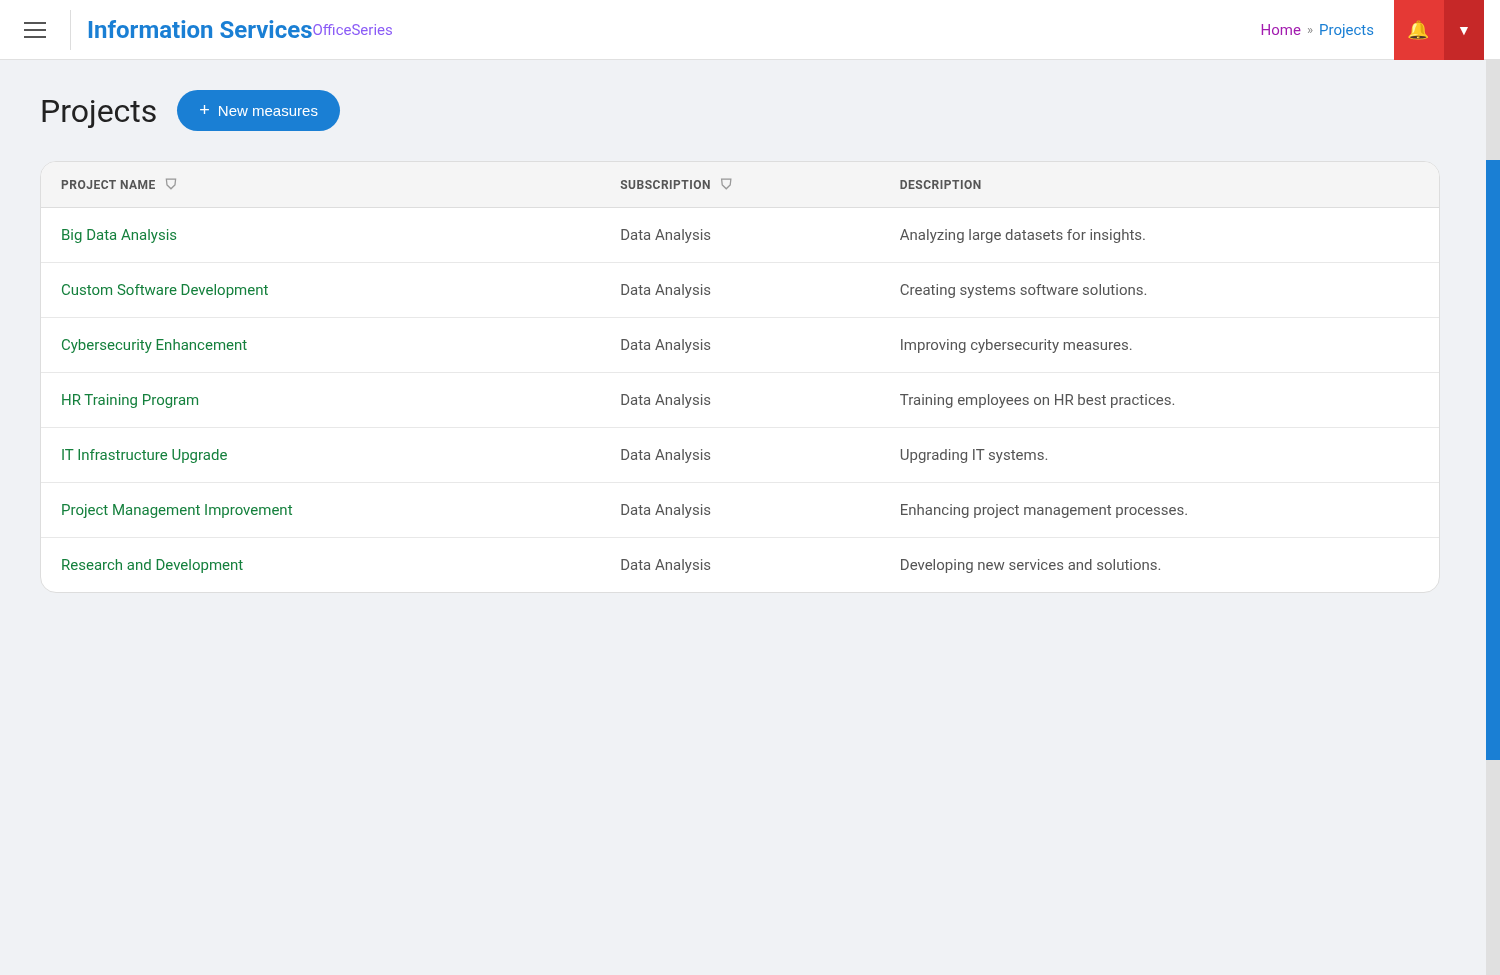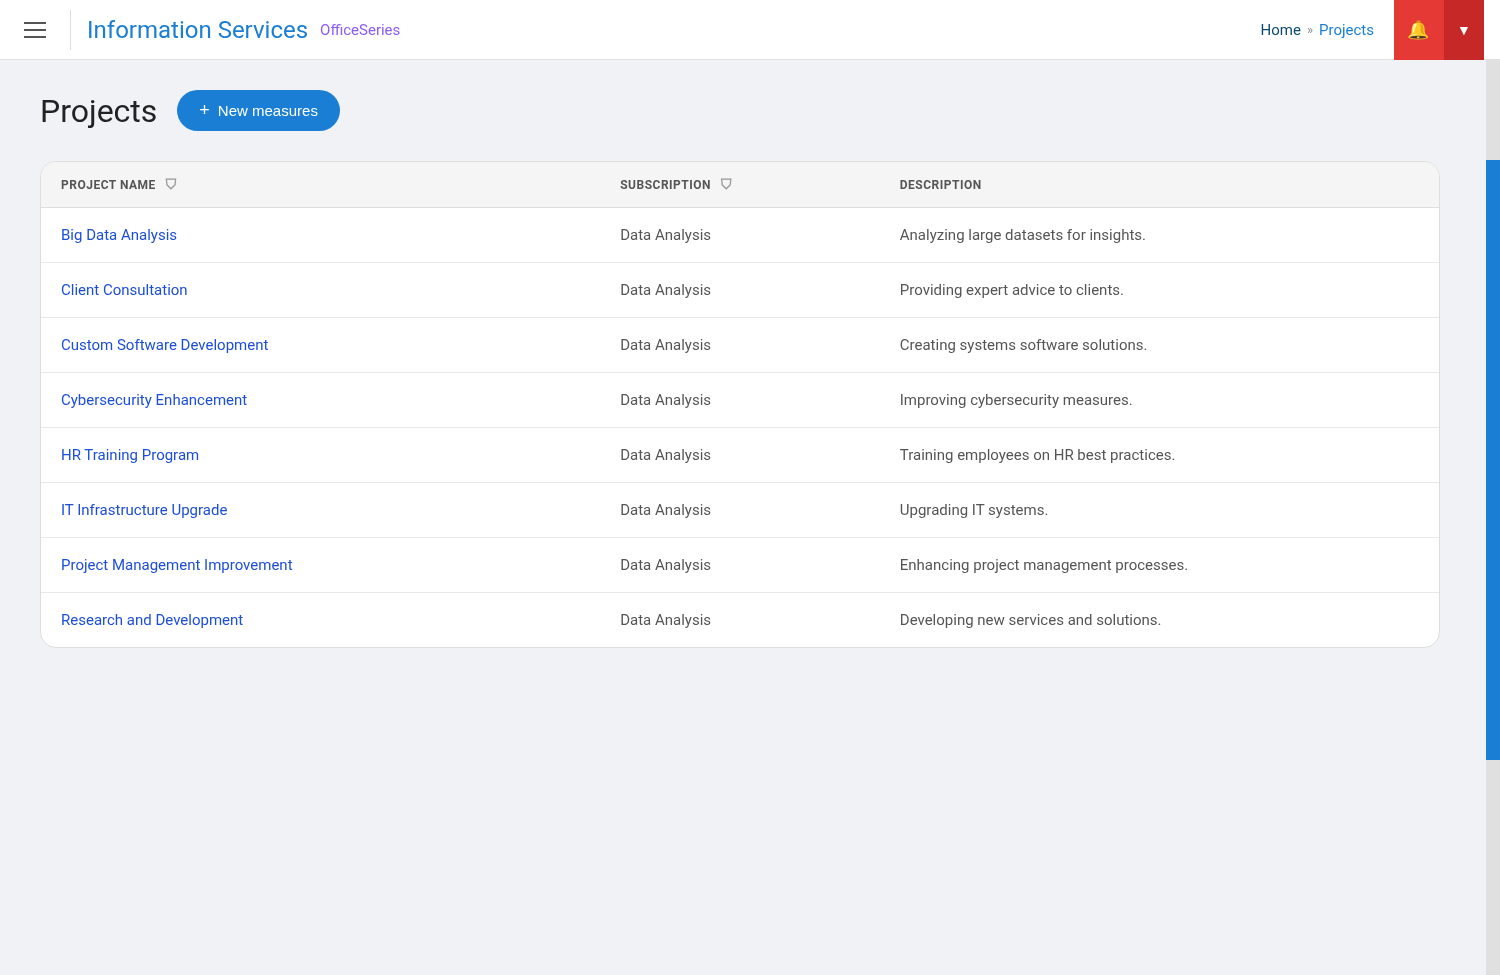--- a/index.html
+++ b/index.html
@@ -47,23 +47,22 @@
 
     .header-divider {
       width: 1px;
       height: 40px;
       background: #ddd;
       margin-right: 16px;
     }
 
     .app-title {
       font-size: 24px;
-      font-weight: 400;
+      font-weight: 700;
       color: #1a7fd4;
-      margin-right: 12px;
       text-align: center;
     }
 
     .office-series {
       font-size: 15px;
       color: #8b5cf6;
       margin-right: auto;
     }
 
     .breadcrumb {
@@ -197,21 +196,21 @@
       border-bottom: none;
     }
 
     tbody td {
       padding: 18px 20px;
       font-size: 15px;
       color: #555;
     }
 
     .project-link {
-      color: #1d4ed8;
+      color: #15803d;
       text-decoration: none;
       font-size: 15px;
     }
 
     
     .scrollbar-track {
       position: absolute;
       right: 0;
       top: 0;
       width: 14px;
@@ -239,21 +238,21 @@
 <header class="header">
   <button class="hamburger-btn">
     <span></span>
     <span></span>
     <span></span>
   </button>
   <div class="header-divider"></div>
   <span class="app-title">Information Services</span>
   <span class="office-series">OfficeSeries</span>
   <nav class="breadcrumb">
-    <a href="#" style="color:#0c4a6e;text-decoration:none;text-align:center;">Home</a>
+    <a href="#" style="color:#a21caf;text-decoration:none;text-align:center;">Home</a>
     <span class="breadcrumb-sep">»</span>
     <span>Projects</span>
   </nav>
   <div class="header-actions">
     <button class="bell-btn">
       <span>🔔</span>
     </button>
     <button class="dropdown-btn">
       <span>▼</span>
     </button>
@@ -293,25 +292,20 @@
           </th>
         </tr>
       </thead>
       <tbody id="table-body">
       <tr>
             <td class="col-name"><a href="#" class="project-link">Big Data Analysis</a></td>
             <td class="col-sub">Data Analysis</td>
             <td class="col-desc">Analyzing large datasets for insights.</td>
           </tr>
           <tr>
-            <td class="col-name"><a href="#" class="project-link">Client Consultation</a></td>
-            <td class="col-sub">Data Analysis</td>
-            <td class="col-desc">Providing expert advice to clients.</td>
-          </tr>
-          <tr>
             <td class="col-name"><a href="#" class="project-link">Custom Software Development</a></td>
             <td class="col-sub">Data Analysis</td>
             <td class="col-desc">Creating systems software solutions.</td>
           </tr>
           <tr>
             <td class="col-name"><a href="#" class="project-link">Cybersecurity Enhancement</a></td>
             <td class="col-sub">Data Analysis</td>
             <td class="col-desc">Improving cybersecurity measures.</td>
           </tr>
           <tr>

